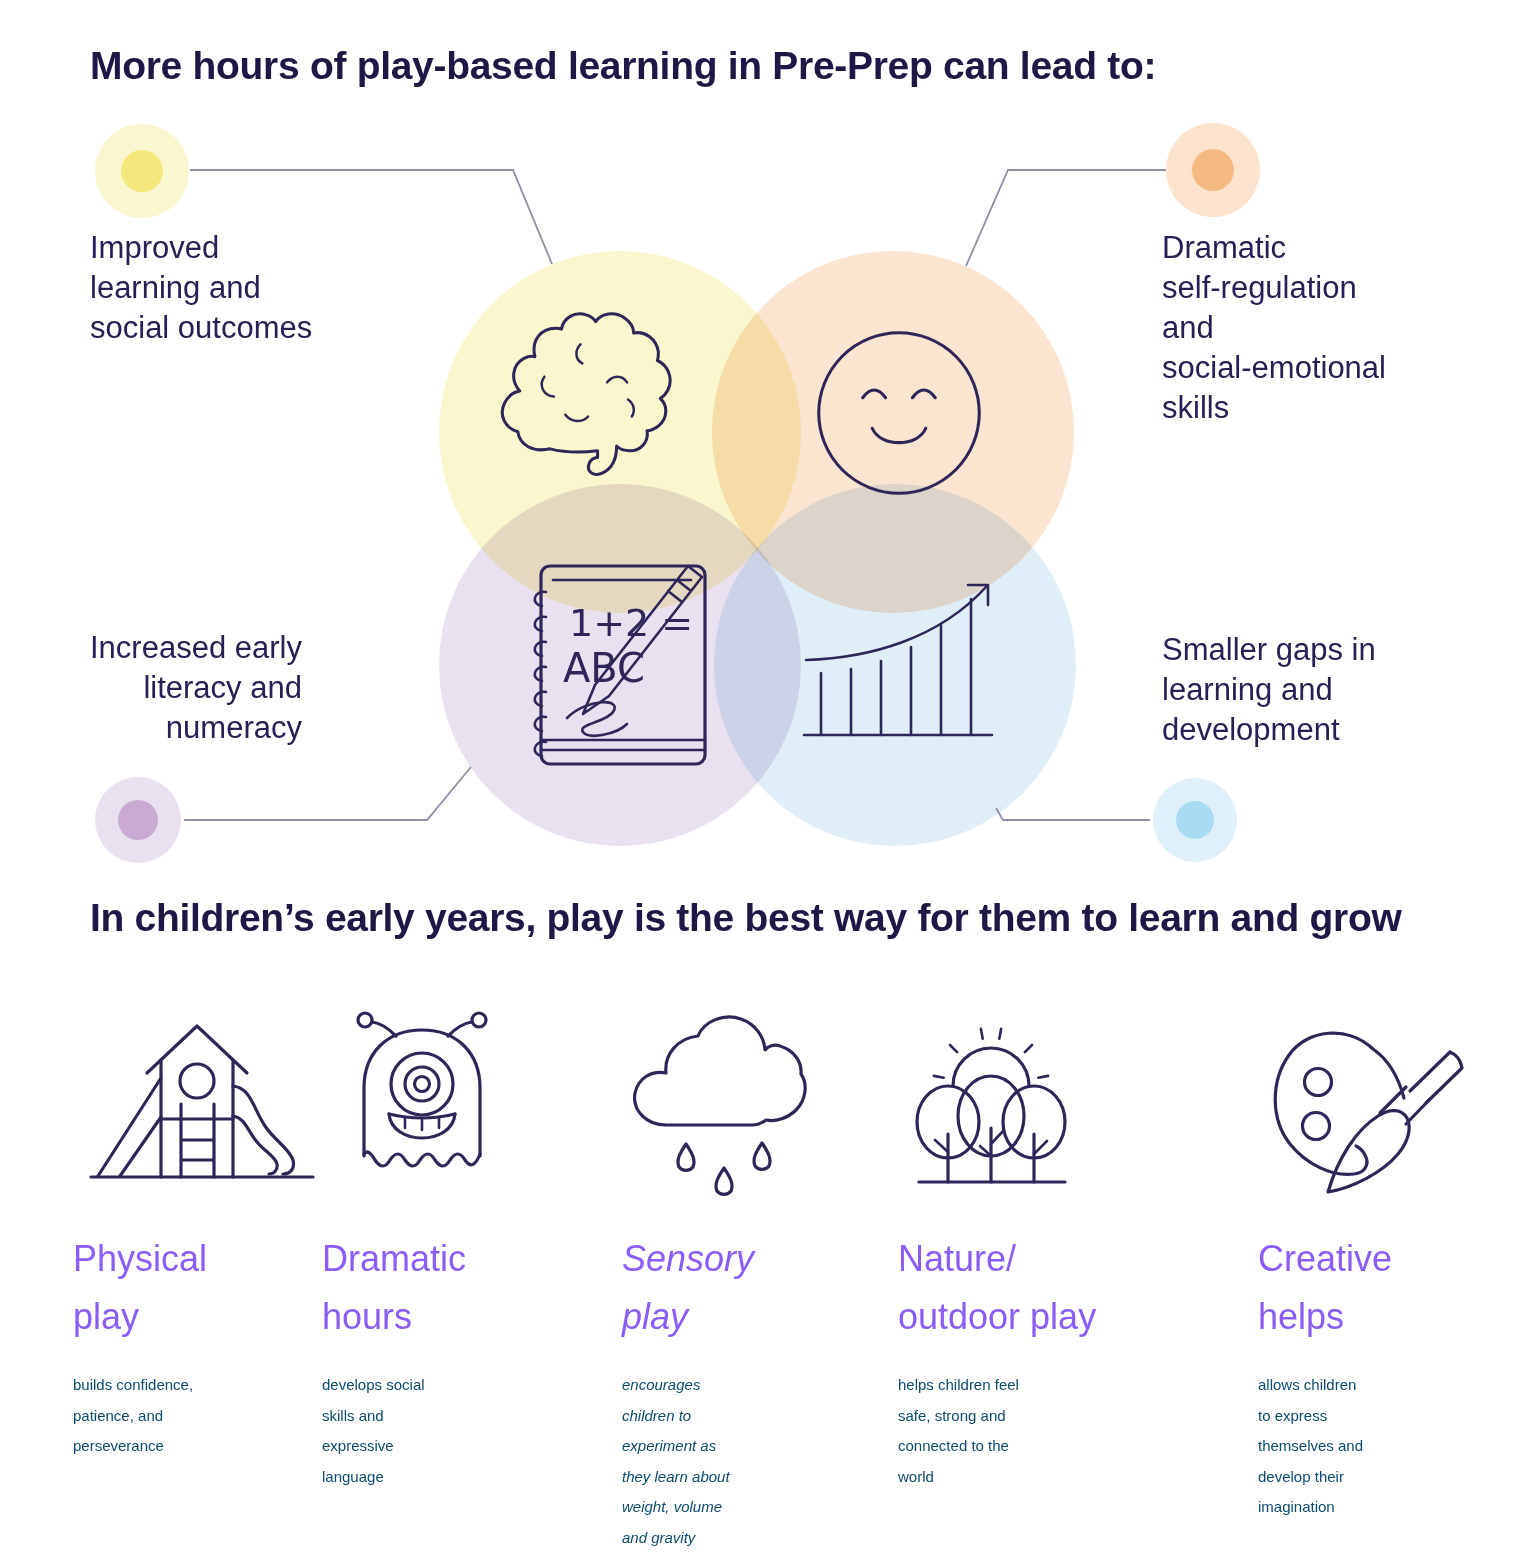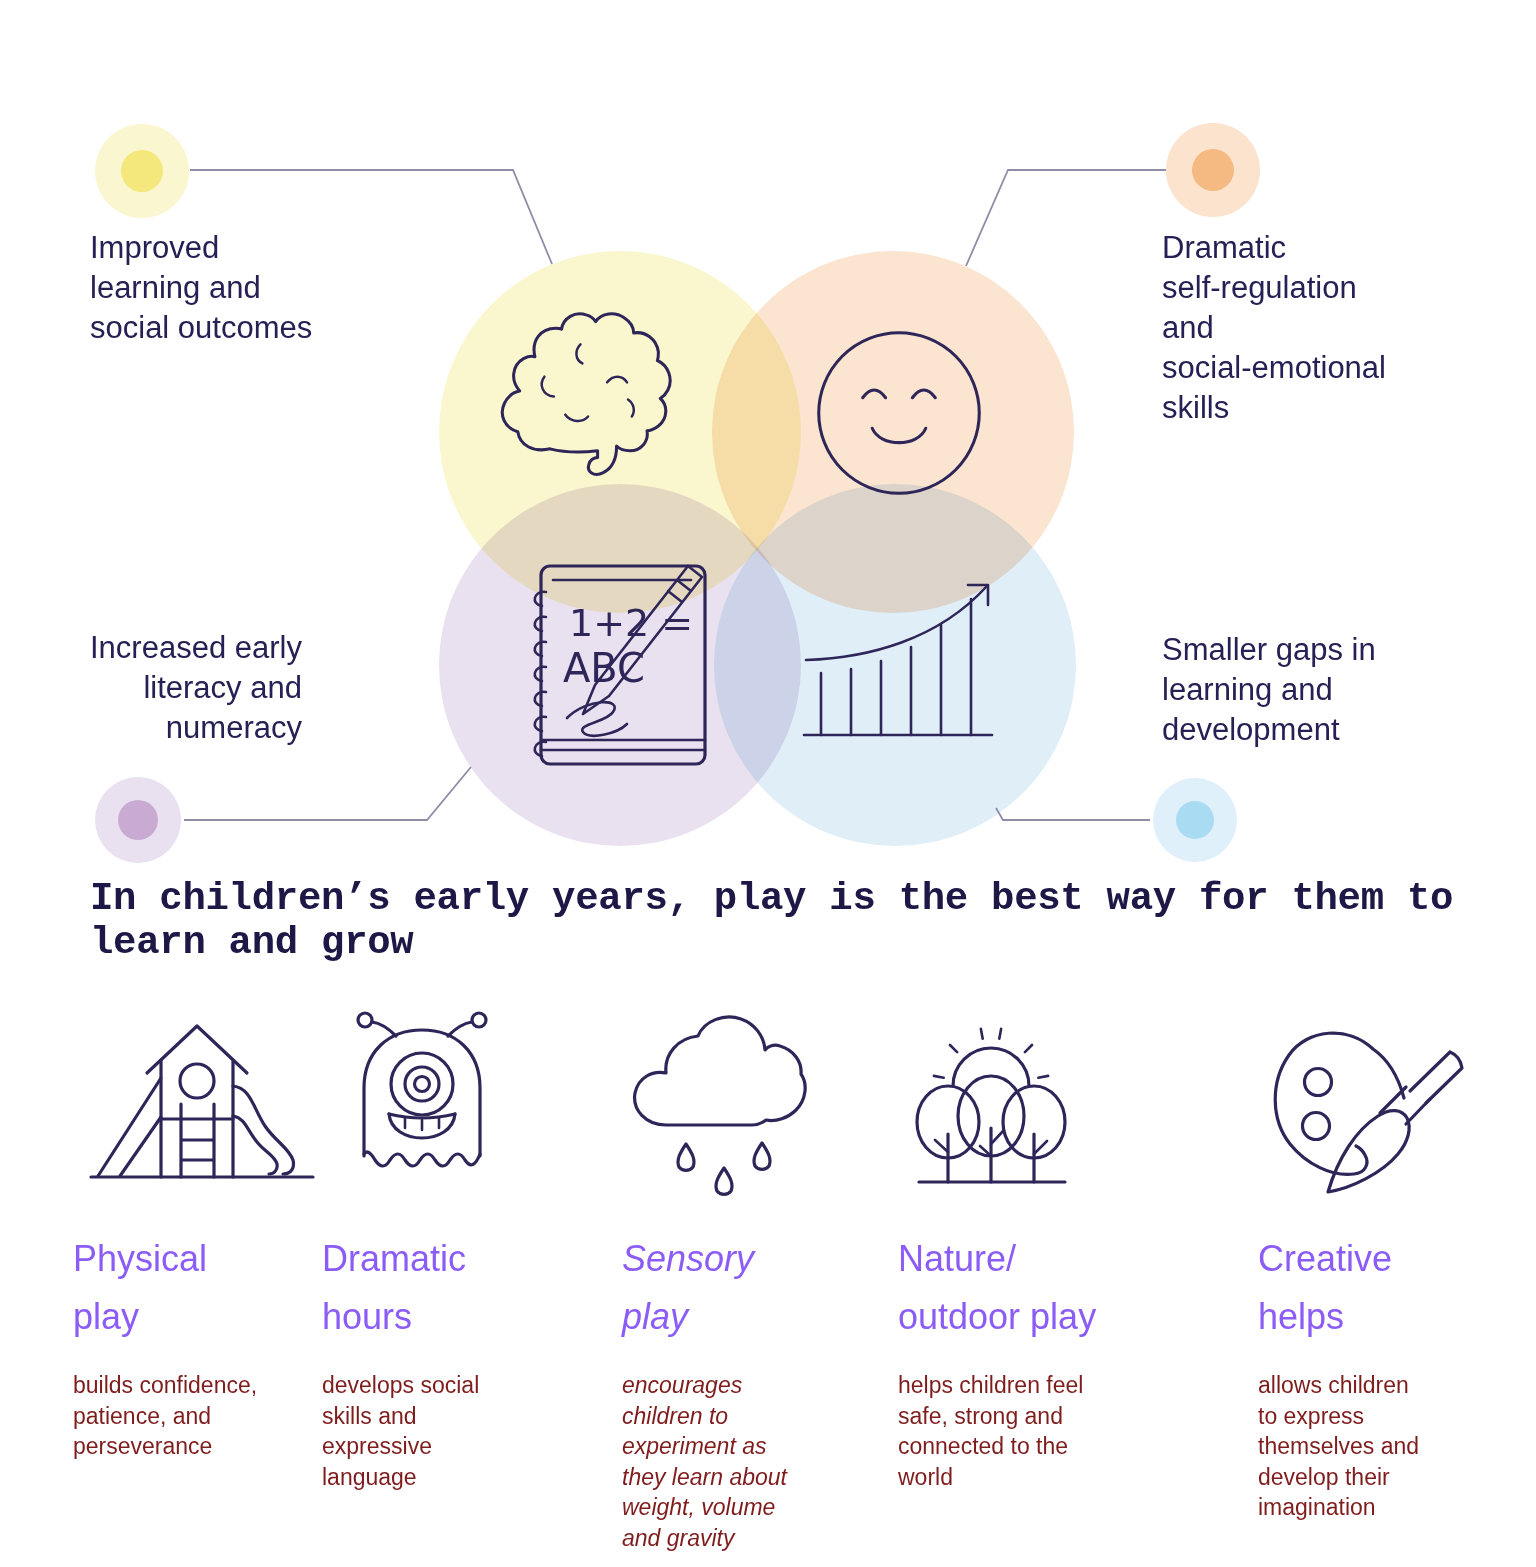--- a/index.html
+++ b/index.html
@@ -5,21 +5,21 @@
   html,body{margin:0;padding:0;background:#ffffff;}
   .canvas{
     position:relative;width:1536px;height:1567px;background:#ffffff;overflow:hidden;
     font-family:"Liberation Sans",sans-serif;color:#262055;
   }
   .h1,.h2{
     position:absolute;left:90px;margin:0;
     font-size:39px;font-weight:700;letter-spacing:-0.3px;color:#1e1847;
   }
   .h1{top:44px;}
-  .h2{top:877px;font-family:Liberation Mono, monospace;}
+  .h2{top:896px;}
 
   
   .circle{position:absolute;border-radius:50%;mix-blend-mode:multiply;}
   .c-yellow{left:439px;top:251px;width:362px;height:362px;background:#faf6cd;}
   .c-orange{left:712px;top:251px;width:362px;height:362px;background:#fbe4d0;}
   .c-purple{left:439px;top:484px;width:362px;height:362px;background:#e9e1ef;}
   .c-blue  {left:714px;top:484px;width:362px;height:362px;background:#e0eef8;}
 
   .overlay{position:absolute;left:0;top:0;width:1536px;height:1567px;pointer-events:none;}
 
@@ -47,31 +47,32 @@
   
   .card{position:absolute;top:1008px;}
   .card-1{left:73px;width:245px;}
   .card-2{left:322px;width:255px;}
   .card-3{left:622px;width:235px;font-style:italic;}
   .card-4{left:898px;width:260px;}
   .card-5{left:1258px;width:195px;}
   .icon-slot{position:relative;height:222px;}
   .icon-slot svg{position:absolute;left:0;top:0;}
   .card-title{font-size:36px;line-height:58px;white-space:pre-line;color:#8b5cf6;}
-  .card-desc{margin-top:24px;font-size:23px;line-height:30.5px;white-space:pre-line;color:#7f1d1d;}
+  .card-desc{margin-top:24px;font-size:15px;line-height:30.5px;white-space:pre-line;color:#0c4a6e;}
 
   .stroke{fill:none;stroke:#2e2659;stroke-width:3.2;stroke-linecap:round;stroke-linejoin:round;}
   .thin{stroke-width:2.6;}
   svg text{fill:#2e2659;font-family:"DejaVu Sans",sans-serif;}
 </style>
 </head>
 <body>
 
 <div class="canvas">
 
+  <h1 class="h1">More hours of play-based learning in Pre-Prep can lead to:</h1>
 
   <div class="circle c-yellow"></div>
   <div class="circle c-orange"></div>
   <div class="circle c-purple"></div>
   <div class="circle c-blue"></div>
 
   <svg class="overlay" viewBox="0 0 1536 1567">
     <path d="M 190 170 H 513 L 552 264" fill="none" stroke="#908da9" stroke-width="1.8"></path>
     <path d="M 1166 170 H 1008 L 966 266" fill="none" stroke="#908da9" stroke-width="1.8"></path>
     <path d="M 184 820 H 427 L 471 767" fill="none" stroke="#908da9" stroke-width="1.8"></path>

